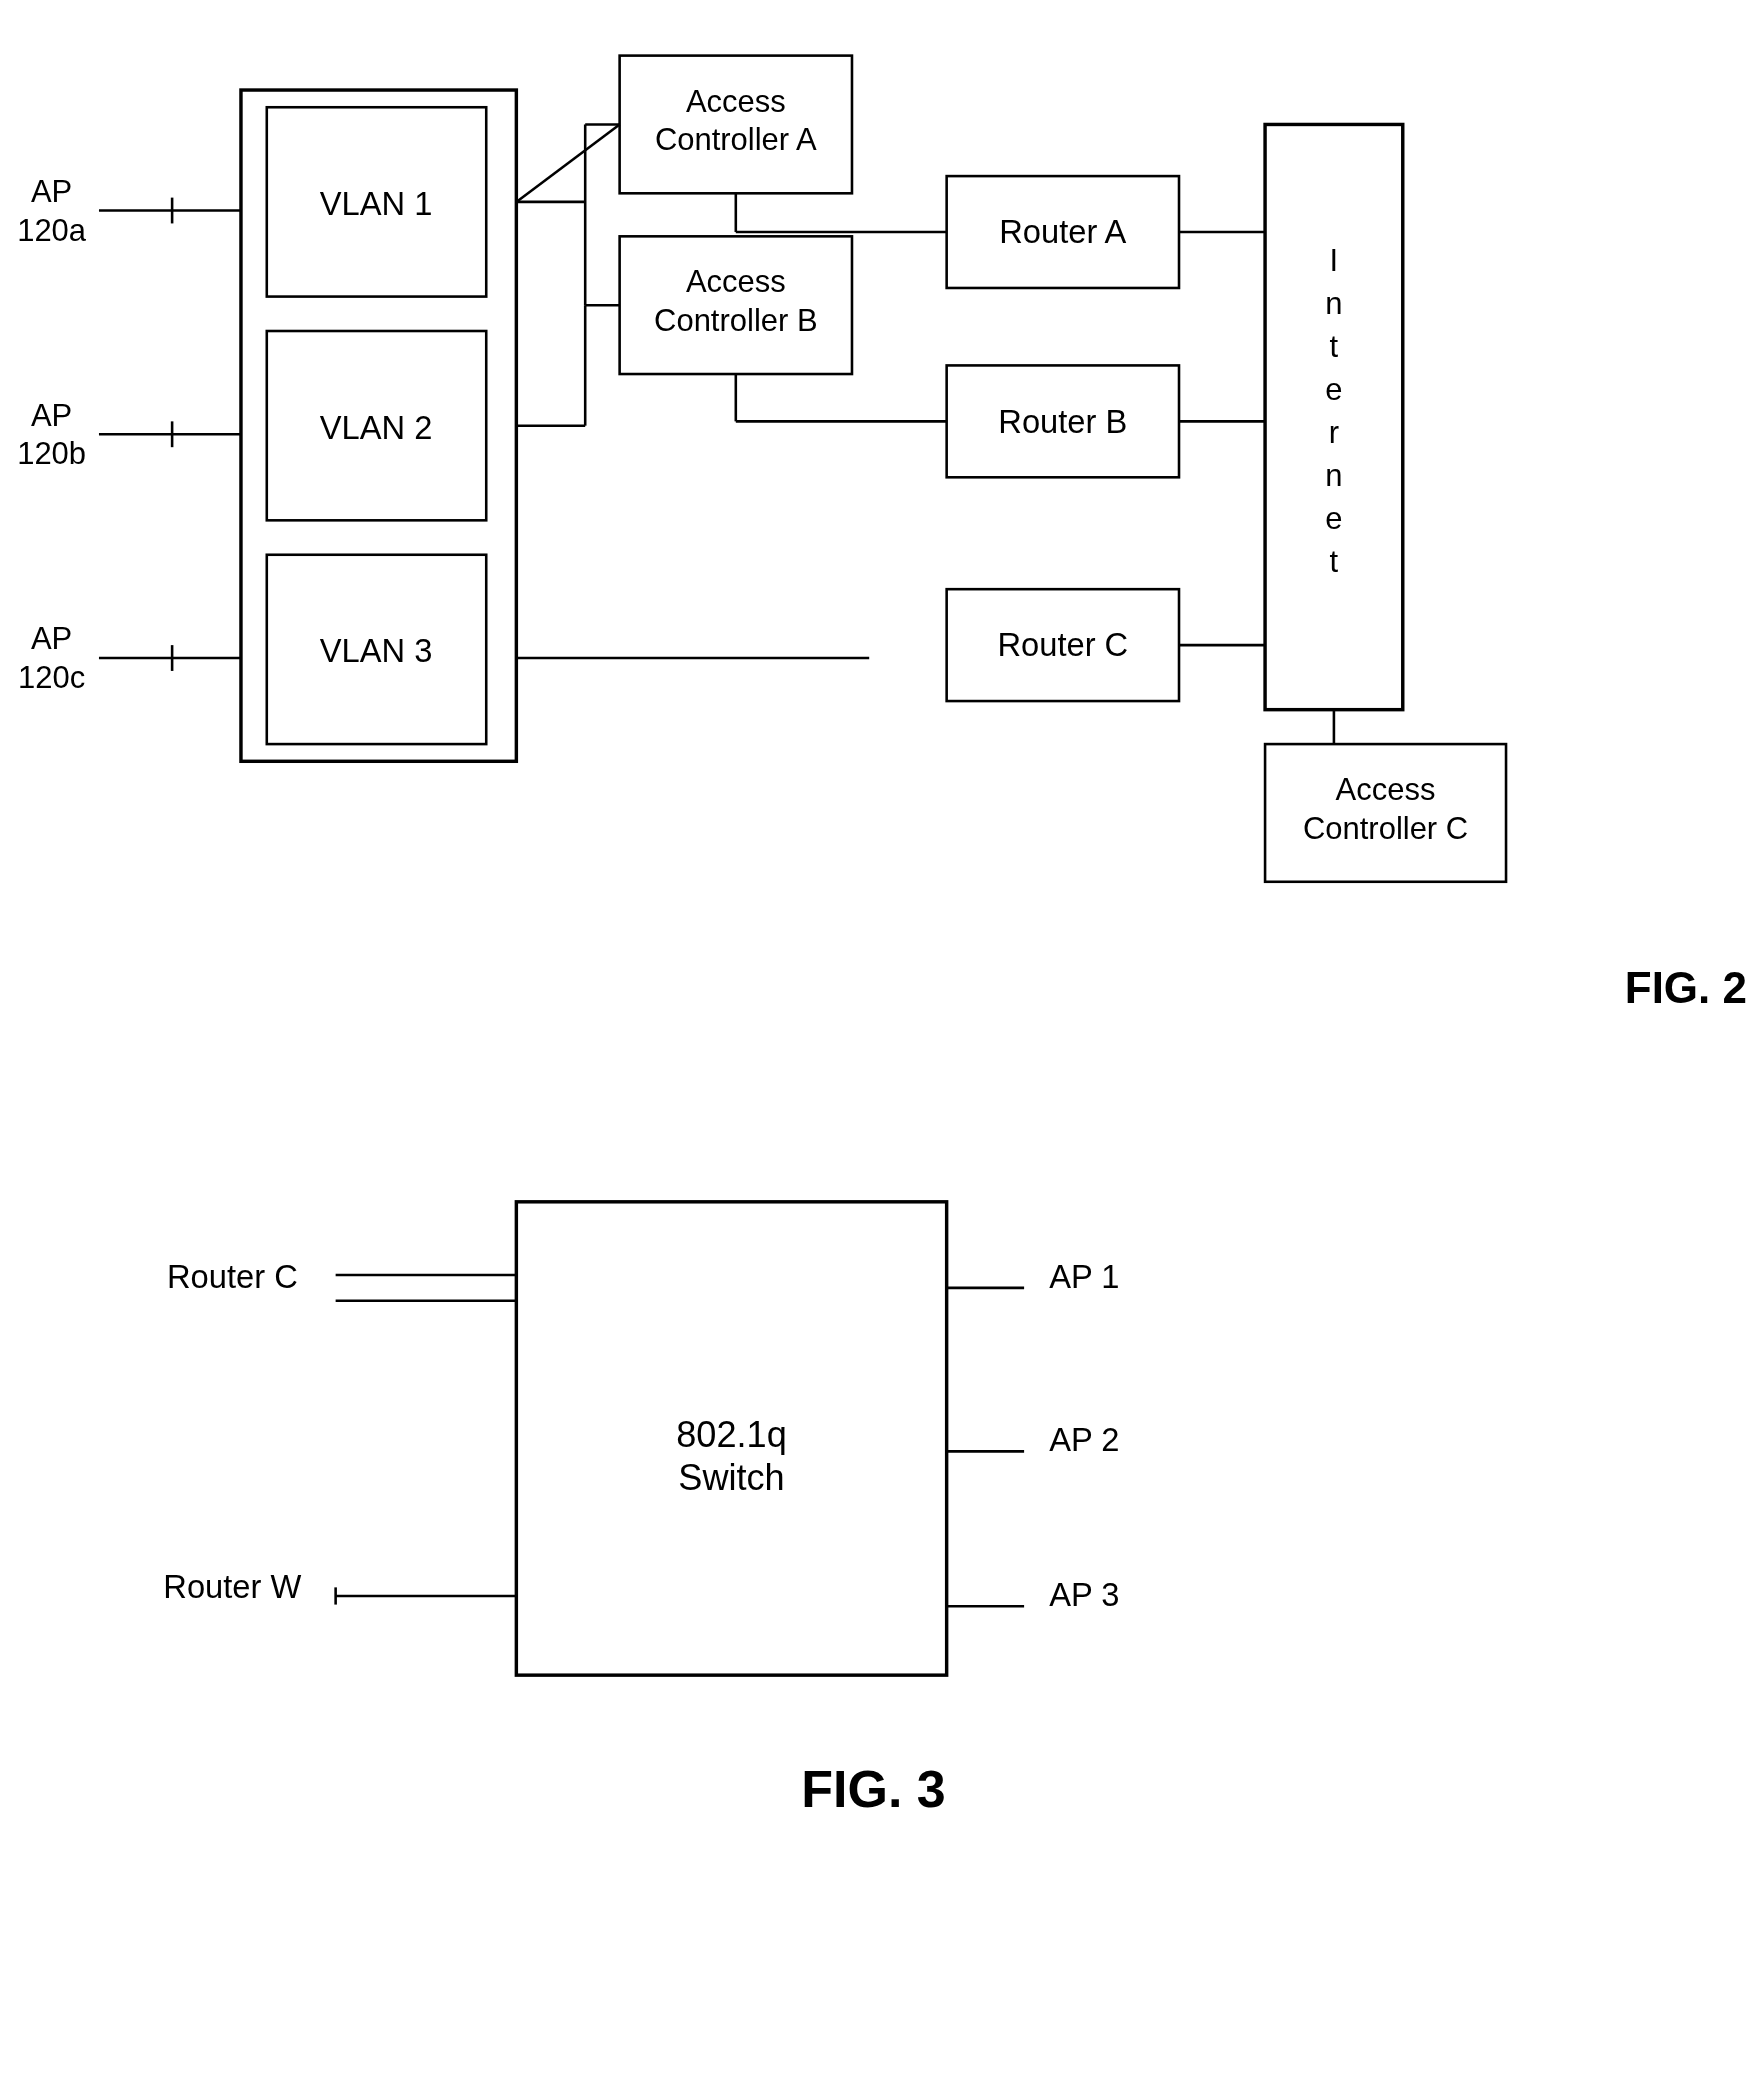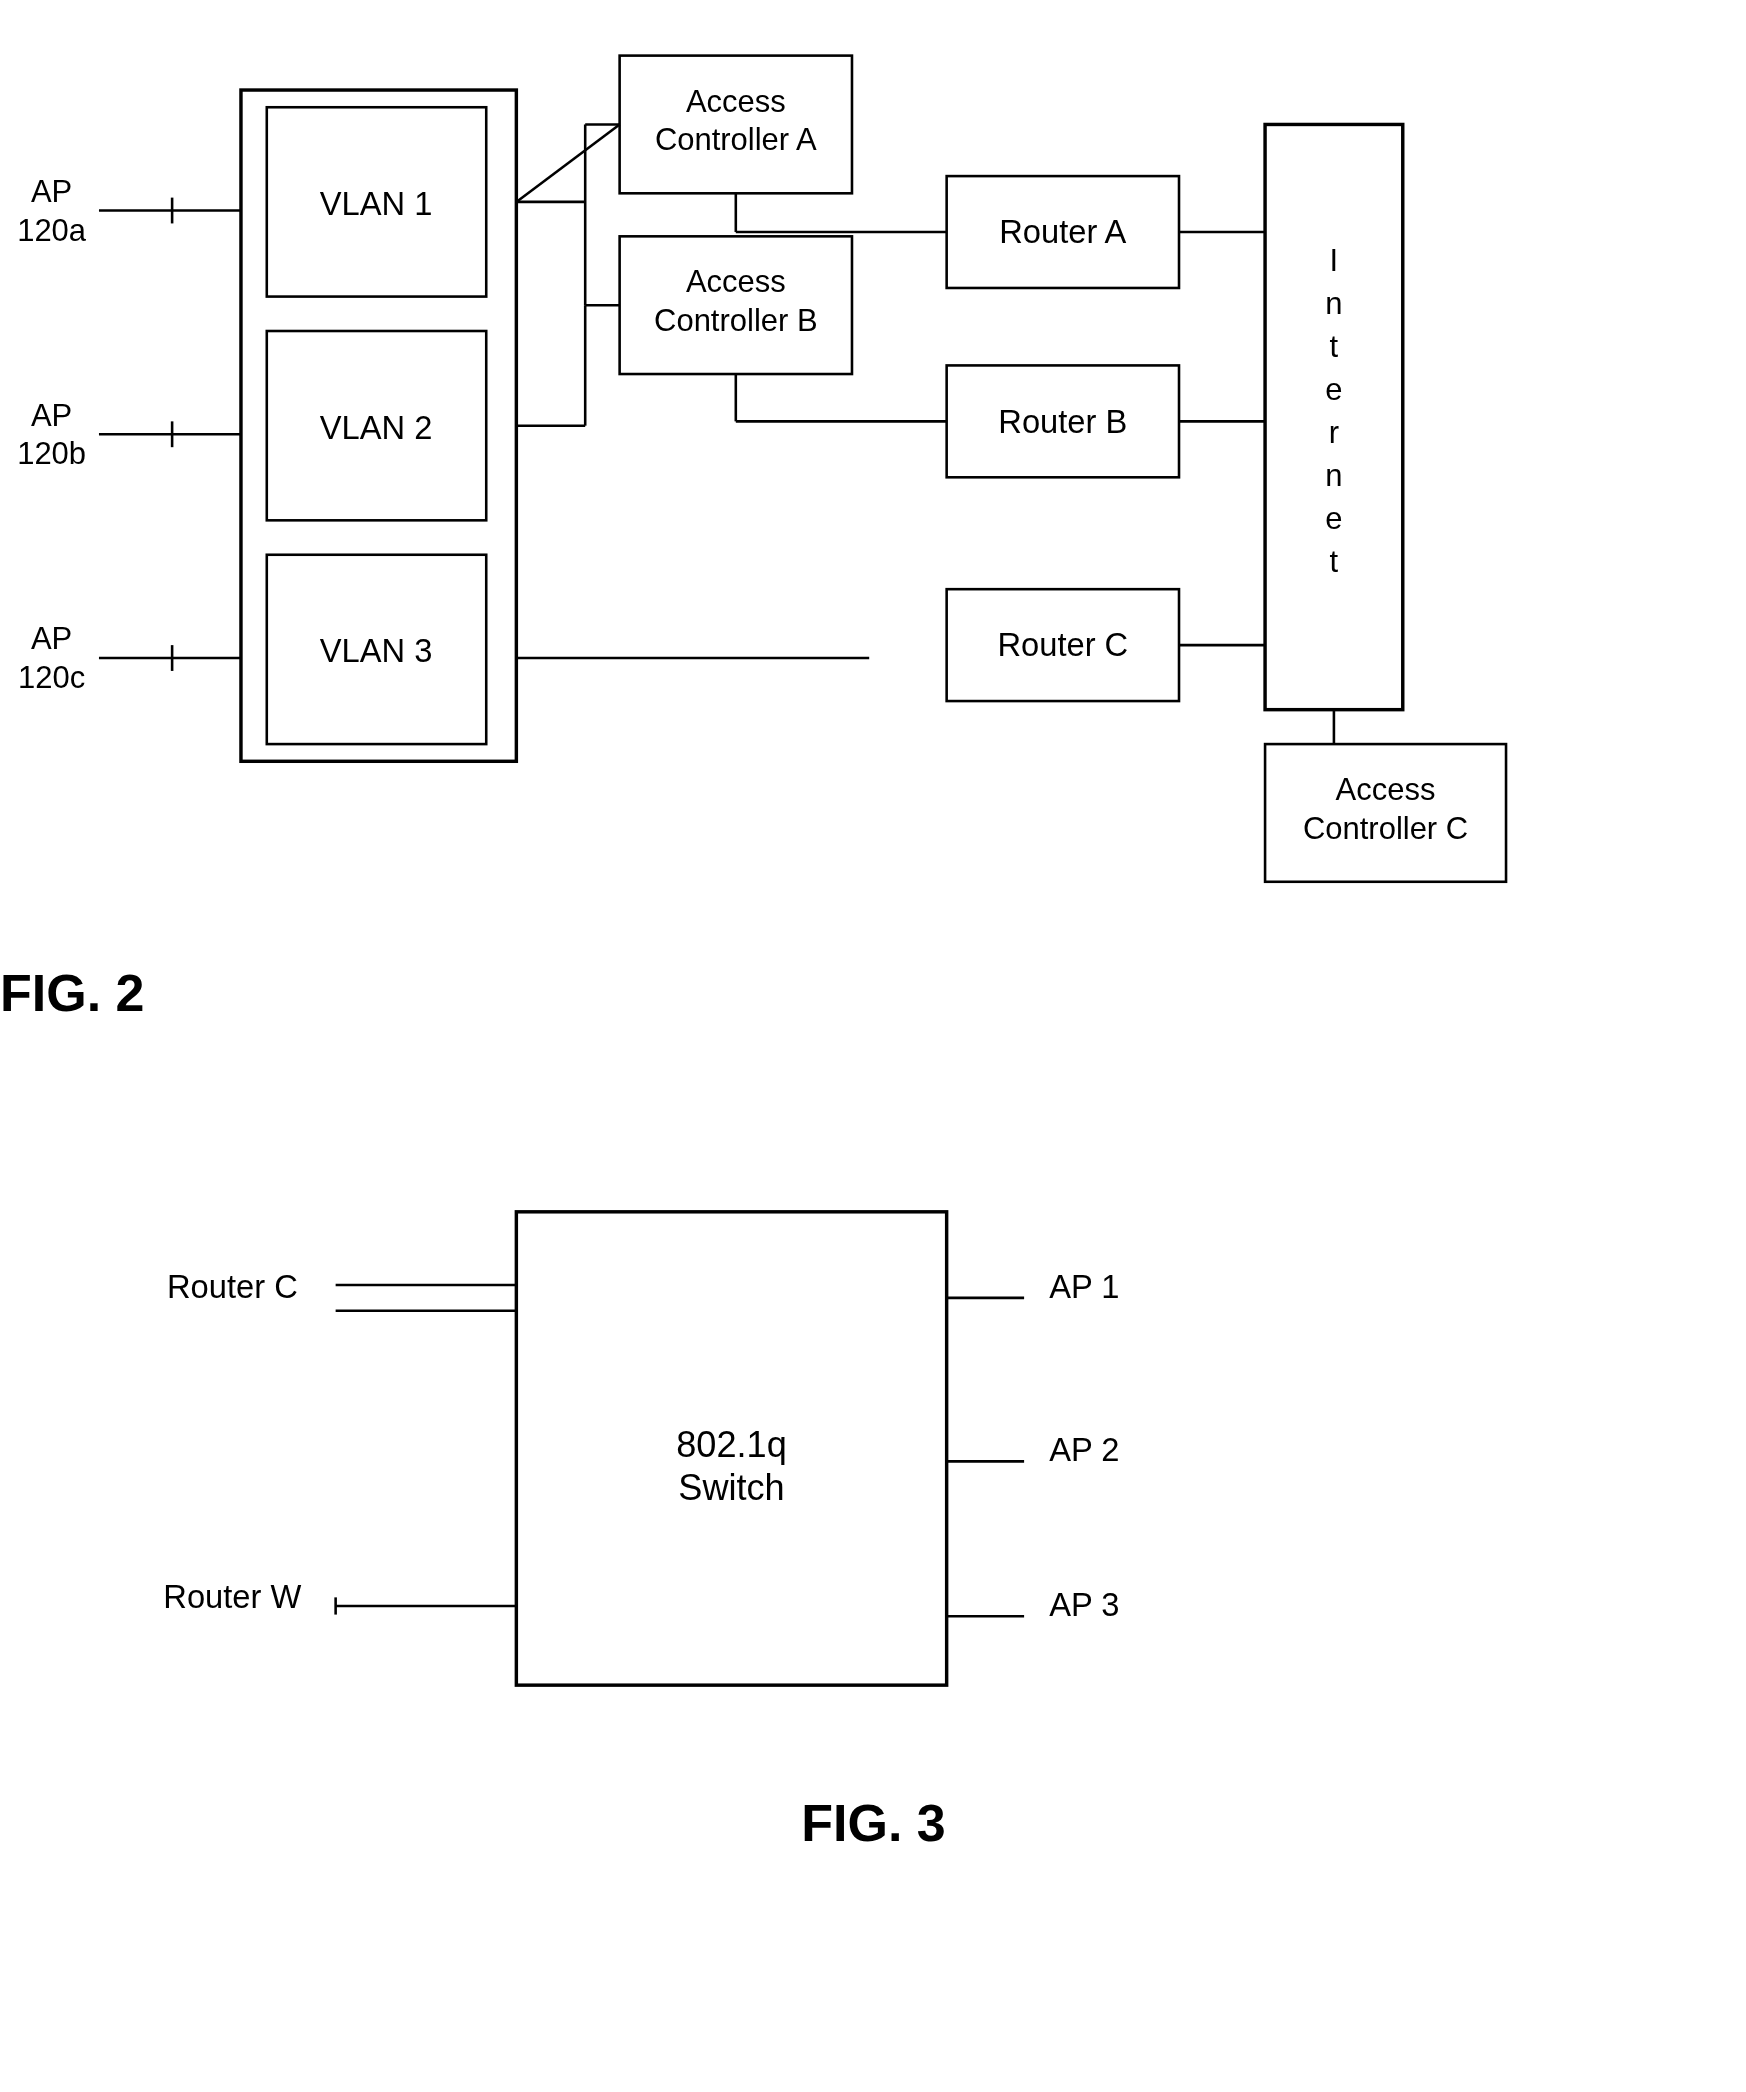--- a/index.html
+++ b/index.html
@@ -25,22 +25,22 @@
     }
 
     #fig2 svg {
       position: absolute;
       top: 0; left: 0;
       width: 100%;
       height: 100%;
     }
 
     .fig-label {
-      text-align: left;
-      font-size: 52px;
+      text-align: right;
+      font-size: 44px;
       font-weight: bold;
       padding: 17px 0 34px 0;
     }
 
     
     #fig3 {
       position: relative;
       width: 100%;
       height: 774px;
       margin-top: 52px;
@@ -48,21 +48,21 @@
 
     #fig3 svg {
       position: absolute;
       top: 0; left: 0;
       width: 100%;
       height: 100%;
     }
 
     .fig3-label {
       position: absolute;
-      bottom: 4px;
+      bottom: 28px;
       width: 100%;
       text-align: center;
       font-size: 52px;
       font-weight: bold;
     }
   </style>
 </head>
 <body>
 
 <div class="diagram-container">

